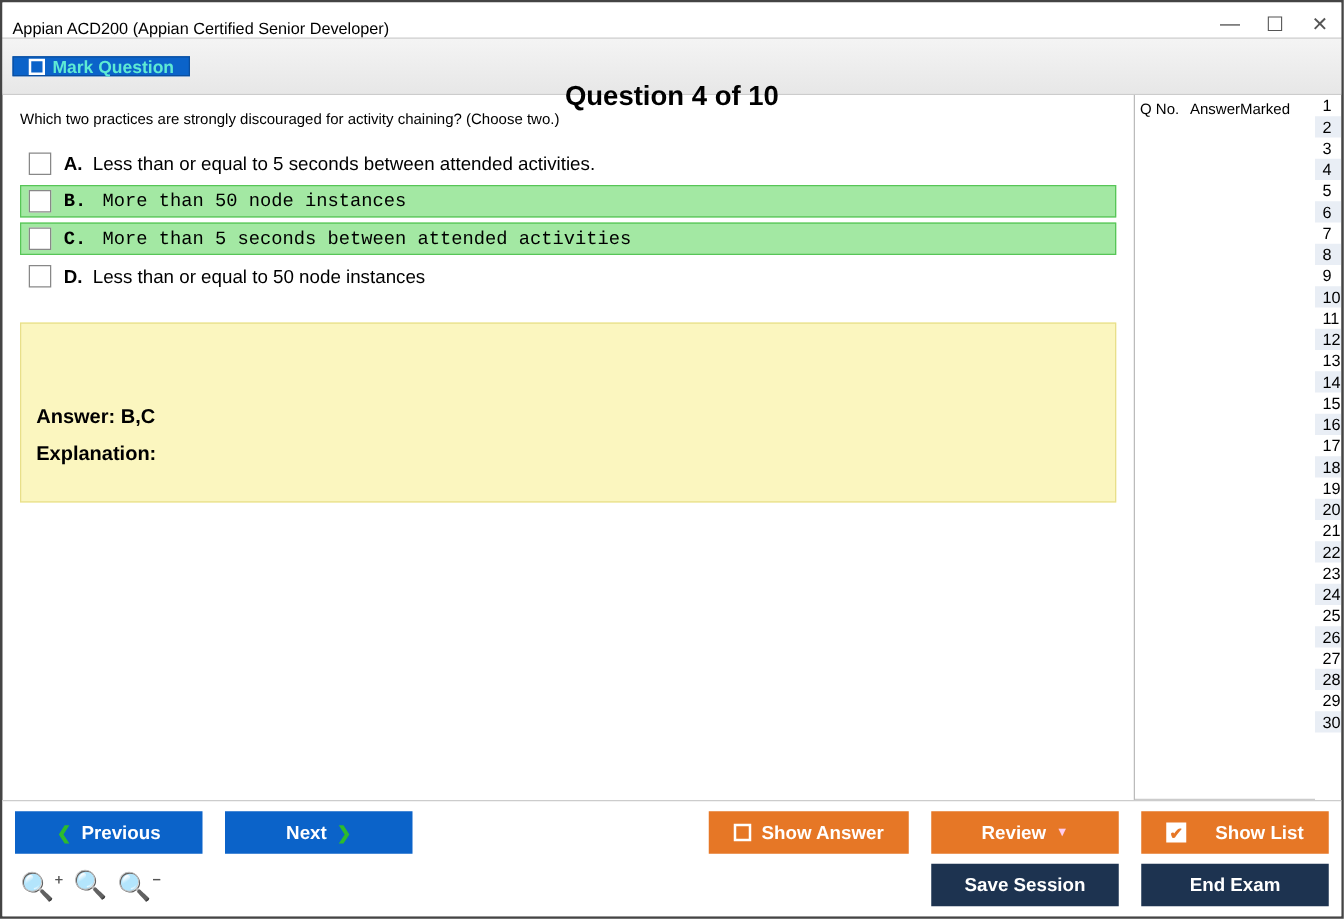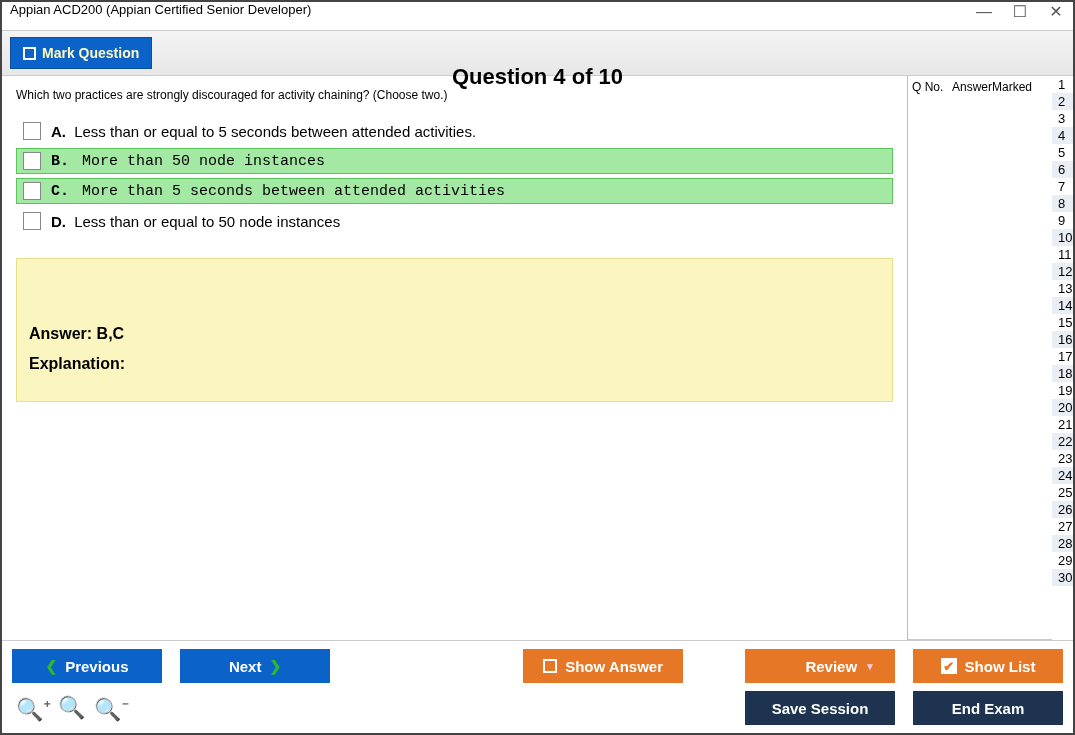--- a/index.html
+++ b/index.html
@@ -2,31 +2,31 @@
 <html><head>
 <meta charset="utf-8">
 <style>
   * { box-sizing: border-box; margin: 0; padding: 0; }
   body { font-family: Arial, sans-serif; background: #fff; }
   .window {
     width: 1075px; height: 735px; border: 2px solid #444; position: relative;
     display: flex; flex-direction: column; background: #fff;
   }
   .titlebar {
-    height: 28px; display: flex; align-items: flex-start; justify-content: space-between;
+    height: 28px; display: flex; align-items: flex-end; justify-content: space-between;
     padding: 0 8px; font-size: 13px; background: #fff;
   }
   .titlebar .wincontrols { display: flex; gap: 18px; color: #555; font-size: 16px; align-items:center;}
   .titlebar .wincontrols span { cursor: default; width:18px; text-align:center;}
   .headerbar {
     height: 46px; background: linear-gradient(#f4f4f4,#e7e7e7); border-top:1px solid #ccc; border-bottom:1px solid #ccc;
     display:flex; align-items:center; position:relative; padding: 0 8px;
   }
   .mark-btn {
-    background:#0b63c9; color:#fef9c3; border:1px solid #0a4e9e; height:32px; padding:0 12px;
+    background:#0b63c9; color:#5eead4; border:1px solid #0a4e9e; height:16px; padding:0 12px;
     font-size:14px; font-weight:bold; display:flex; align-items:center; gap:6px;
   }
   .mark-btn .box { width:13px; height:13px; border:2px solid #fff; background:transparent; }
   .qtitle {
     position:absolute; left:0; right:0; text-align:center; font-size:22px; font-weight:bold;
     pointer-events:none;
     margin-top:47px;
   }
   .mainarea { flex:1; display:flex; overflow:hidden; }
   .content { flex:1; padding:12px 14px; overflow:auto; }
@@ -60,21 +60,21 @@
     border-top:1px solid #ccc; padding:8px 10px 8px 10px; background:#fff;
     display:flex; flex-direction:column; gap:8px;
   }
   .btnrow { display:flex; gap:18px; align-items:center; }
   .spacer { flex:1; }
   .btn {
     height:34px; padding:0 20px; font-size:15px; font-weight:bold; color:#fff;
     display:flex; align-items:center; justify-content:center; gap:8px; border:none; min-width:150px;
   }
   .btn-blue { background:#0b63c9; }
-  .btn-orange { background:#e67726; }
+  .btn-orange { background:#e67726;justify-content:space-between; }
   .btn-dark { background:#1d3350; }
   .chev { font-size:14px; }
   .chev.green { color:#2dbb2d; }
   .btn .box { width:14px; height:14px; border:2px solid #fff; }
   .btn .checkbox-checked {
     width:16px; height:16px; background:#fff; display:flex; align-items:center; justify-content:center; color:#e67726; font-size:13px; font-weight:bold;
   }
   .zoomrow { display:flex; gap:8px; color:#555; font-size:22px; align-items:center; padding-left:4px;}
   .zoomrow span { cursor:default; }
   .tri-down { font-size:10px; color:#fce; }
@@ -180,21 +180,21 @@
       </button>
       <button class="btn btn-blue">
         <span>Next</span>
         <span class="chev green">❯</span>
       </button>
       <div class="spacer"></div>
       <button class="btn btn-orange">
         <span class="box"></span>
         <span>Show Answer</span>
       </button>
-      <button class="btn btn-orange" style="min-width:150px; justify-content:flex-end;margin-left:44px;">
+      <button class="btn btn-orange" style="min-width:150px; justify-content:center;">
         <span>Review</span>
         <span class="tri-down">▼</span>
       </button>
       <button class="btn btn-orange">
         <span class="checkbox-checked">✔</span>
         <span>Show List</span>
       </button>
     </div>
     <div class="btnrow">
       <div class="zoomrow">

